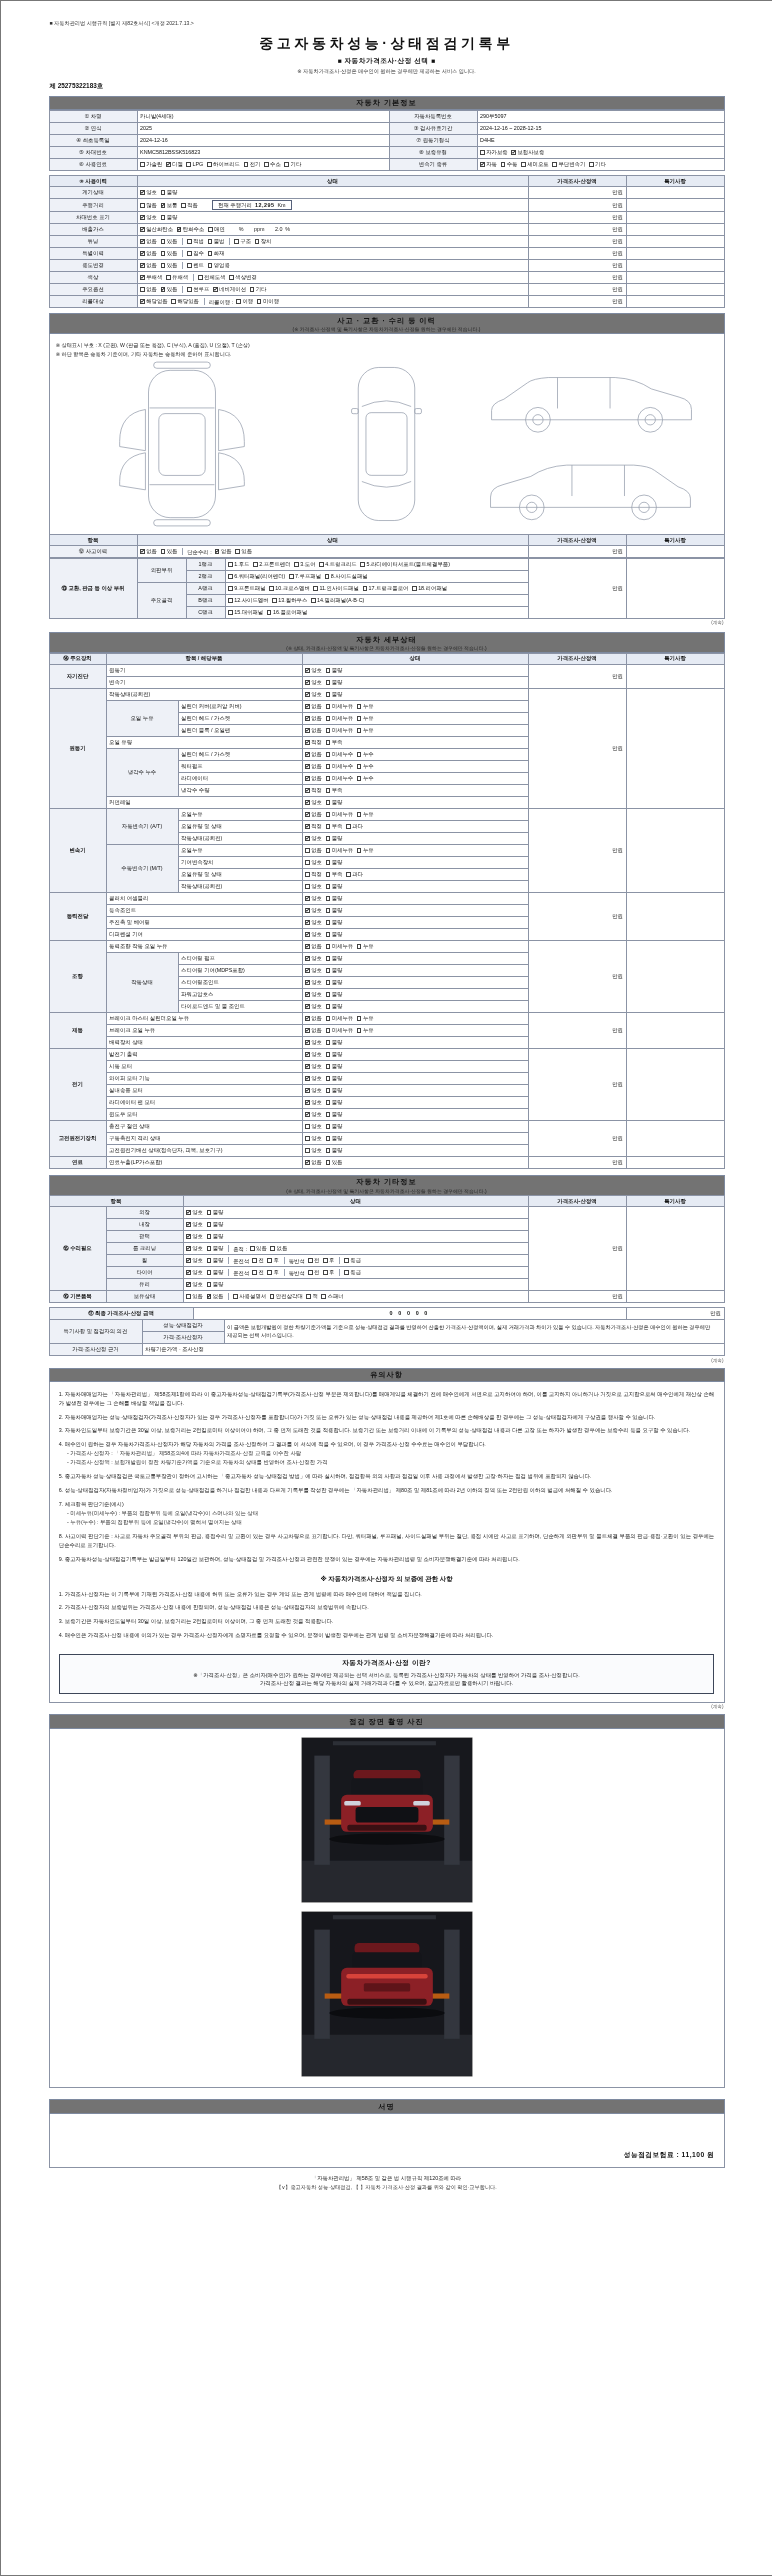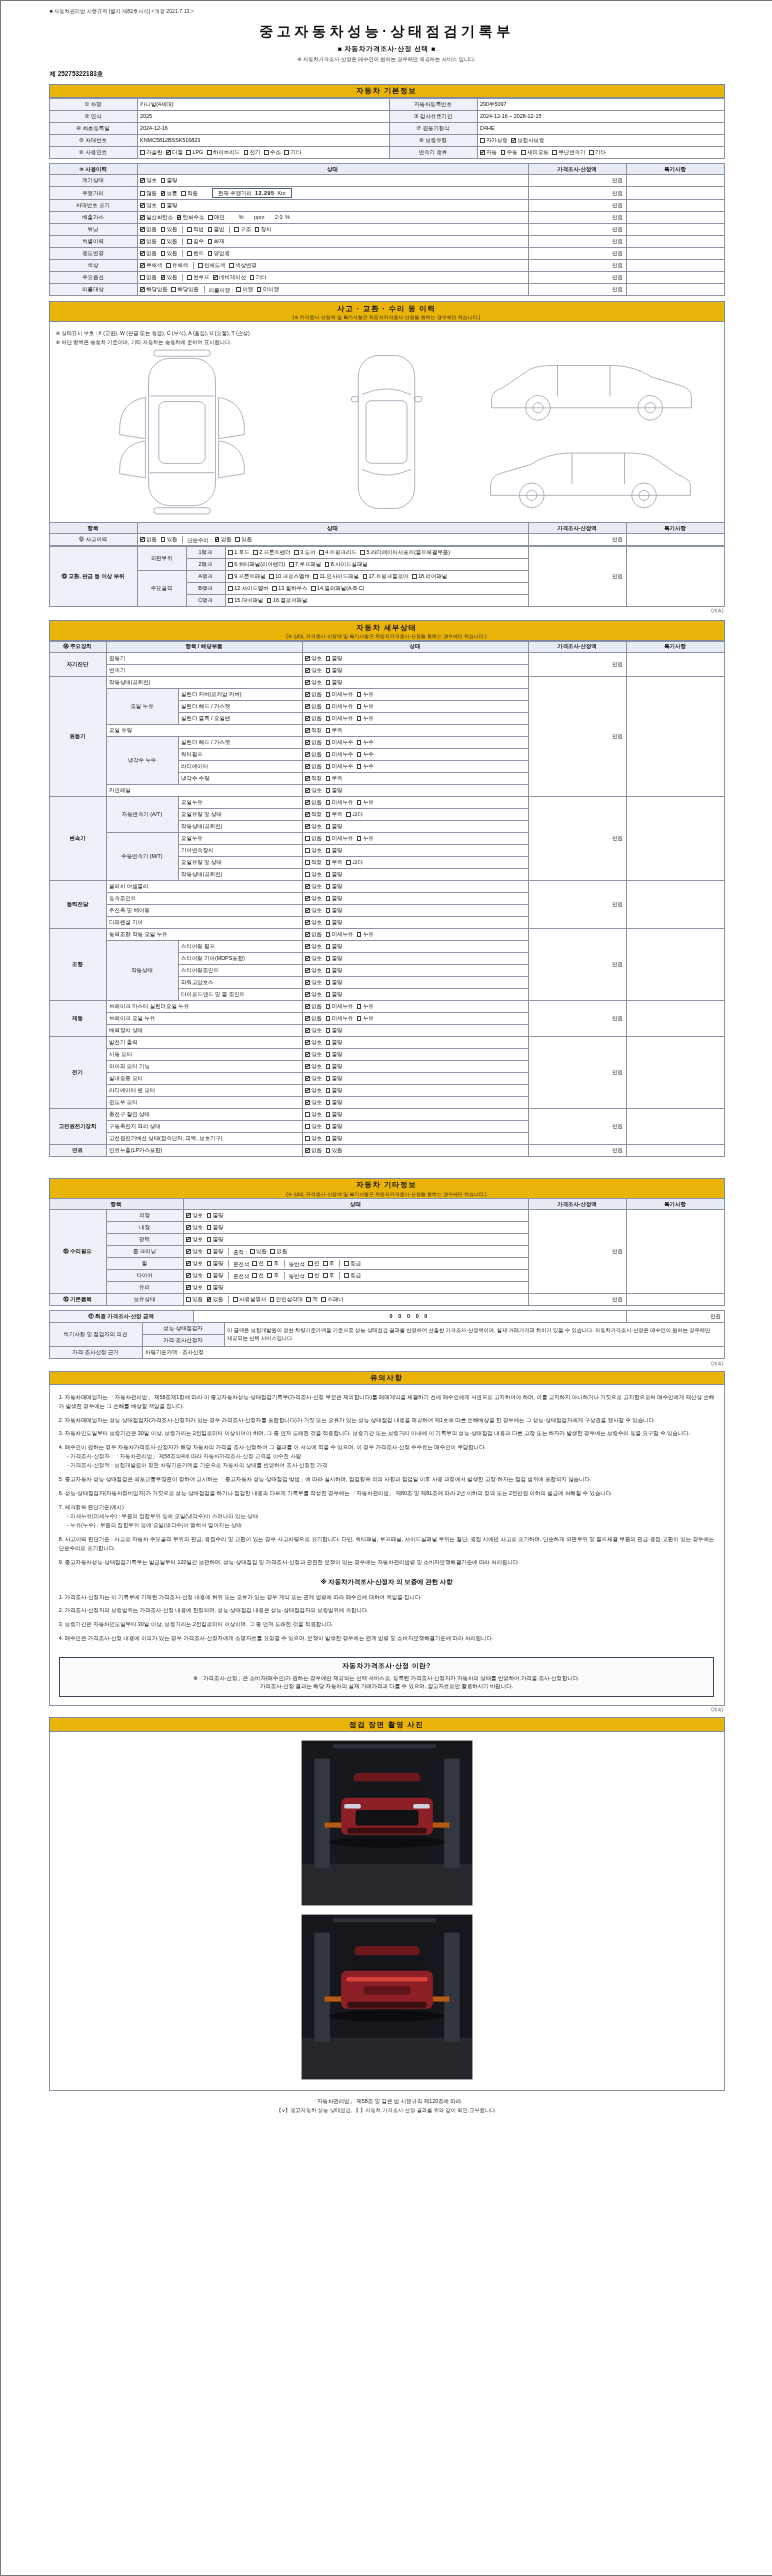--- a/index.html
+++ b/index.html
@@ -1,26 +1,26 @@
 <!DOCTYPE html>
 <html style="font-size:8.2px"><head>
 <meta charset="utf-8">
 <style>
   *{box-sizing:border-box;margin:0;padding:0}
   html,body{background:#fff}
   body{width:773px;height:2576px;overflow:hidden;border:0.5px solid #777;
        font-family:"Liberation Sans","DejaVu Sans",sans-serif;color:#111;position:relative}
-  .page{width:676px;margin:0 auto;padding-top:7px}
+  .page{width:676px;margin:0 auto;padding-top:19px}
   .meta-top{font-size:5.2px;color:#333;text-align:left;padding-left:1px}
   .title{font-size:14px;font-weight:bold;text-align:center;letter-spacing:3.6px;margin-top:8.2px}
   .subtitle{font-size:6.7px;font-weight:bold;text-align:center;margin-top:4.1px;letter-spacing:0.5px}
   .svc-note{font-size:5.2px;color:#333;text-align:center;margin-top:2.1px}
   .docno{font-size:6.4px;font-weight:bold;margin:6.2px 0 2.1px 1px}
   .sec{margin-top:5.2px}
-  .bar{background:#eab308;border:0.5px solid #7e8aa0;text-align:center;padding:1.5px 0 1px}
+  .bar{background:#737373;border:0.5px solid #7e8aa0;text-align:center;padding:1.5px 0 1px}
   .bar .t{font-size:7.2px;font-weight:bold;letter-spacing:1px}
   .bar .n{font-size:4.9px;color:#222;margin-top:0.5px}
   table.grid{border-collapse:collapse;width:100%;table-layout:fixed;margin-top:-0.5px;background:#fff}
   table.grid td,table.grid th{border:0.5px solid #8b93a5;font-size:5.4px;padding:1px 2.6px;height:12px;vertical-align:middle;word-break:keep-all}
   table.grid th{background:#e6ebf4;font-weight:bold;text-align:center;height:10.8px}
   td.lbl{background:#eef1f7;text-align:center}
   td.gname{font-weight:bold}
   td.price{text-align:right;color:#222}
   td.chk{text-align:left}
   .w170{width:88px}.w190{width:98px}
@@ -1043,21 +1043,21 @@
                   <span class="bx"></span>
                   <span class="lb">있음</span>
                 </span></span></td>
             <td class="price" rowspan="1">만원</td>
             <td rowspan="1"></td>
           </tr>
         </tbody>
     </table>
   </div>
 
-  <div class="sec" style="margin-top:21px">
+  <div class="sec" style="margin-top:6px">
     <div class="bar">
       <div class="t">자동차 기타정보</div>
       <div class="n">(※ 상태, 가격조사·산정액 및 특기사항은 자동차가격조사·산정을 원하는 경우에만 적습니다.)</div>
     </div>
     <table class="grid">
       <colgroup>
           <col style="width:57px">
           <col style="width:77px">
           <col>
           <col class="w190">
@@ -1339,20 +1339,32 @@
           <rect x="98" y="78" width="134" height="34" rx="7" fill="#14151a"></rect>
           <rect x="76" y="108" width="178" height="74" rx="11" fill="#8c2026"></rect>
           <rect x="86" y="120" width="158" height="9" rx="4" fill="#d8433a"></rect>
           <rect x="120" y="138" width="90" height="16" rx="3" fill="#5e1419"></rect>
           <rect x="88" y="168" width="154" height="12" rx="4" fill="#390f12"></rect>
         </svg>
       </div>
     </div>
   </div>
 
+  <div class="sec" style="margin-top:11.3px">
+    <div class="bar">
+      <div class="t">서명</div>
+    </div>
+    <div class="sign-box">
+      <div class="fee">
+        <span>성능점검보험료 :</span>
+        <span>11,100</span>
+        <span>원</span>
+      </div>
+    </div>
+  </div>
 
   <div class="footer">
     <div class="f1">「자동차관리법」 제58조 및 같은 법 시행규칙 제120조에 따라</div>
     <div class="f2">【∨】중고자동차 성능·상태점검,  【 】자동차 가격조사·산정 결과를 위와 같이 확인·교부합니다.</div>
   </div>
 
 </div>
 
 
 </body></html>

